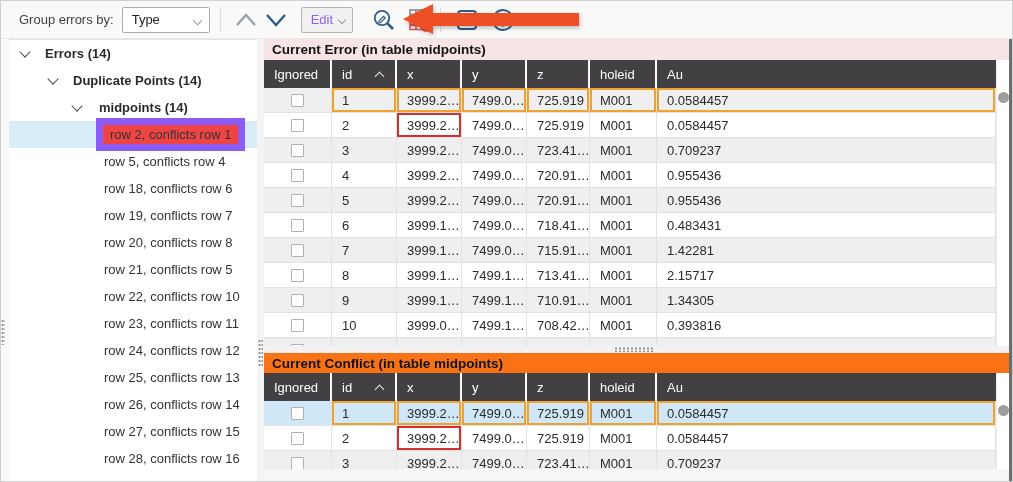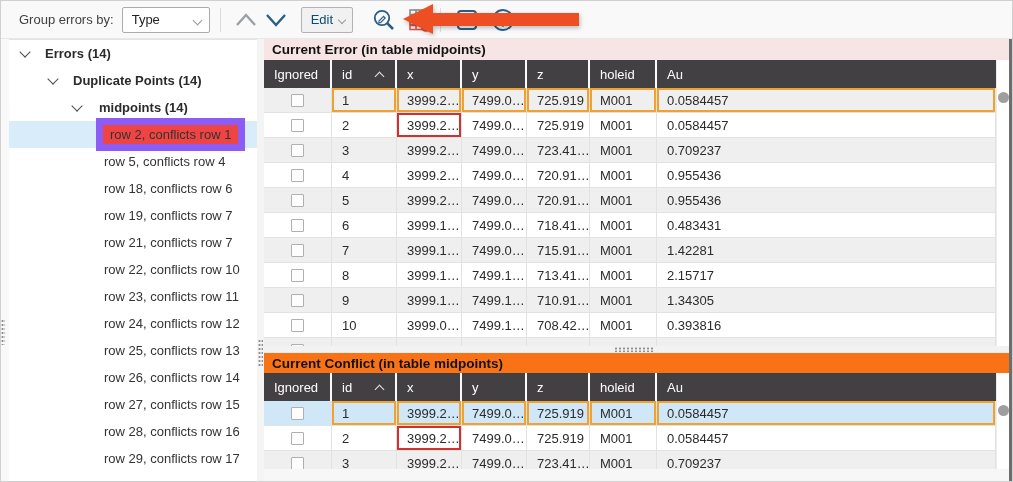--- a/index.html
+++ b/index.html
@@ -13,21 +13,21 @@
   .tb-label { font-size:13px; color:#3f3f3f; margin-left:18px; }
   .combo { position:relative; display:flex; align-items:center; height:26px; background:#fff;
            border:1px solid #ababab; border-radius:2px; font-size:13px; color:#222; }
   .combo.type { width:88px; margin-left:8px; padding-left:9px; }
   .combo .chev-dn { position:absolute; right:8px; top:9px; }
   .chev-dn { width:7px; height:7px; border-right:1.4px solid #9a9a9a; border-bottom:1.4px solid #9a9a9a;
              transform:rotate(45deg); display:inline-block; }
   .tb-sep { width:1px; height:24px; background:#dcdcdc; margin:0 10px; }
   .navbtn { width:30px; height:28px; display:flex; align-items:center; justify-content:center; cursor:pointer; }
   .editbtn { position:relative; width:52px; height:26px; background:#f1f1f1; border:1px solid #b3b3b3;
-             border-radius:2px; font-size:13px; color:#0c4a6e; display:flex; align-items:center;
+             border-radius:2px; font-size:13px; color:#8b5cf6; display:flex; align-items:center;
              padding-left:9px; margin-left:10px; }
   .editbtn .chev-dn { position:absolute; right:7px; top:9px; width:6px; height:6px; }
   .iconbtn { width:30px; height:30px; display:flex; align-items:center; justify-content:center; margin-left:6px; }
 
   
   .red-arrow { position:absolute; left:402px; top:2px; z-index:50;
                filter:drop-shadow(1px 2px 2px rgba(0,0,0,0.25)); }
 
   
   .left-panel { position:absolute; left:8px; top:38px; width:256px; height:444px; background:#fff;
@@ -169,21 +169,24 @@
         <div class="tree-leaf">
           <span class="leaf-label">row 5, conflicts row 4</span>
         </div>
         <div class="tree-leaf">
           <span class="leaf-label">row 18, conflicts row 6</span>
         </div>
         <div class="tree-leaf">
           <span class="leaf-label">row 19, conflicts row 7</span>
         </div>
         <div class="tree-leaf">
-          <span class="leaf-label">row 21, conflicts row 7</span>
+          <span class="leaf-label">row 20, conflicts row 8</span>
+        </div>
+        <div class="tree-leaf">
+          <span class="leaf-label">row 21, conflicts row 5</span>
         </div>
         <div class="tree-leaf">
           <span class="leaf-label">row 22, conflicts row 10</span>
         </div>
         <div class="tree-leaf">
           <span class="leaf-label">row 23, conflicts row 11</span>
         </div>
         <div class="tree-leaf">
           <span class="leaf-label">row 24, conflicts row 12</span>
         </div>

